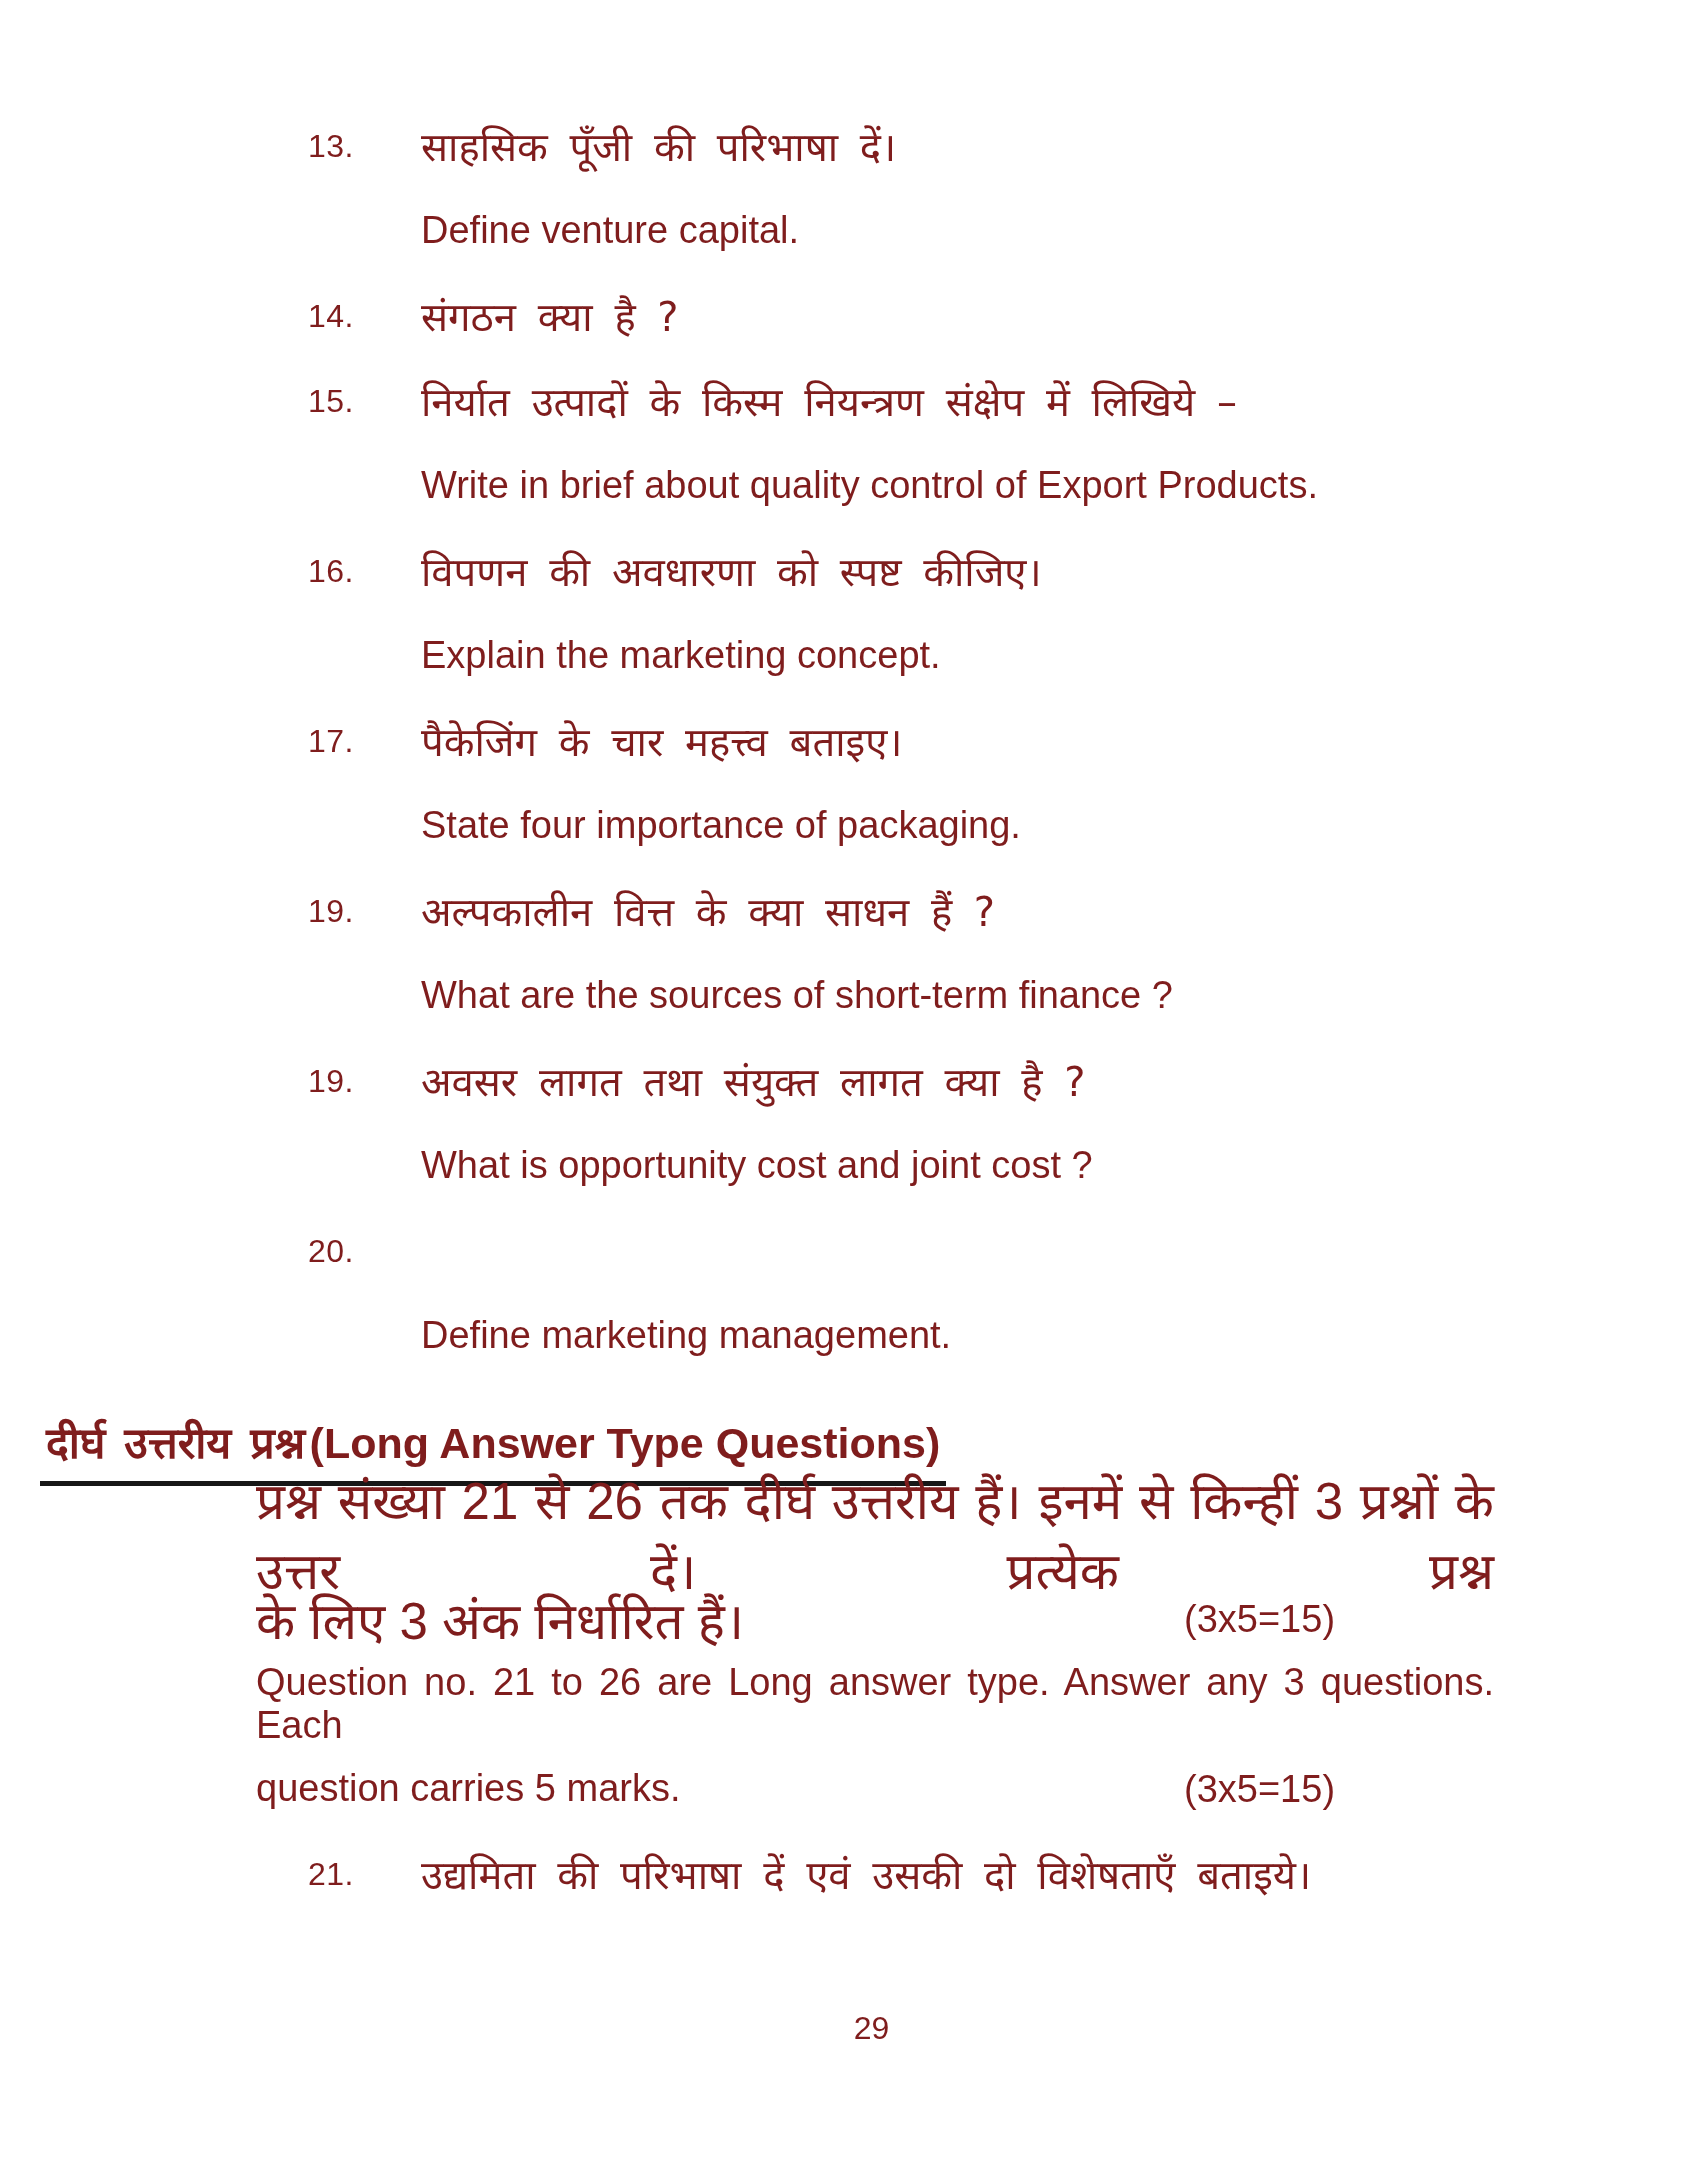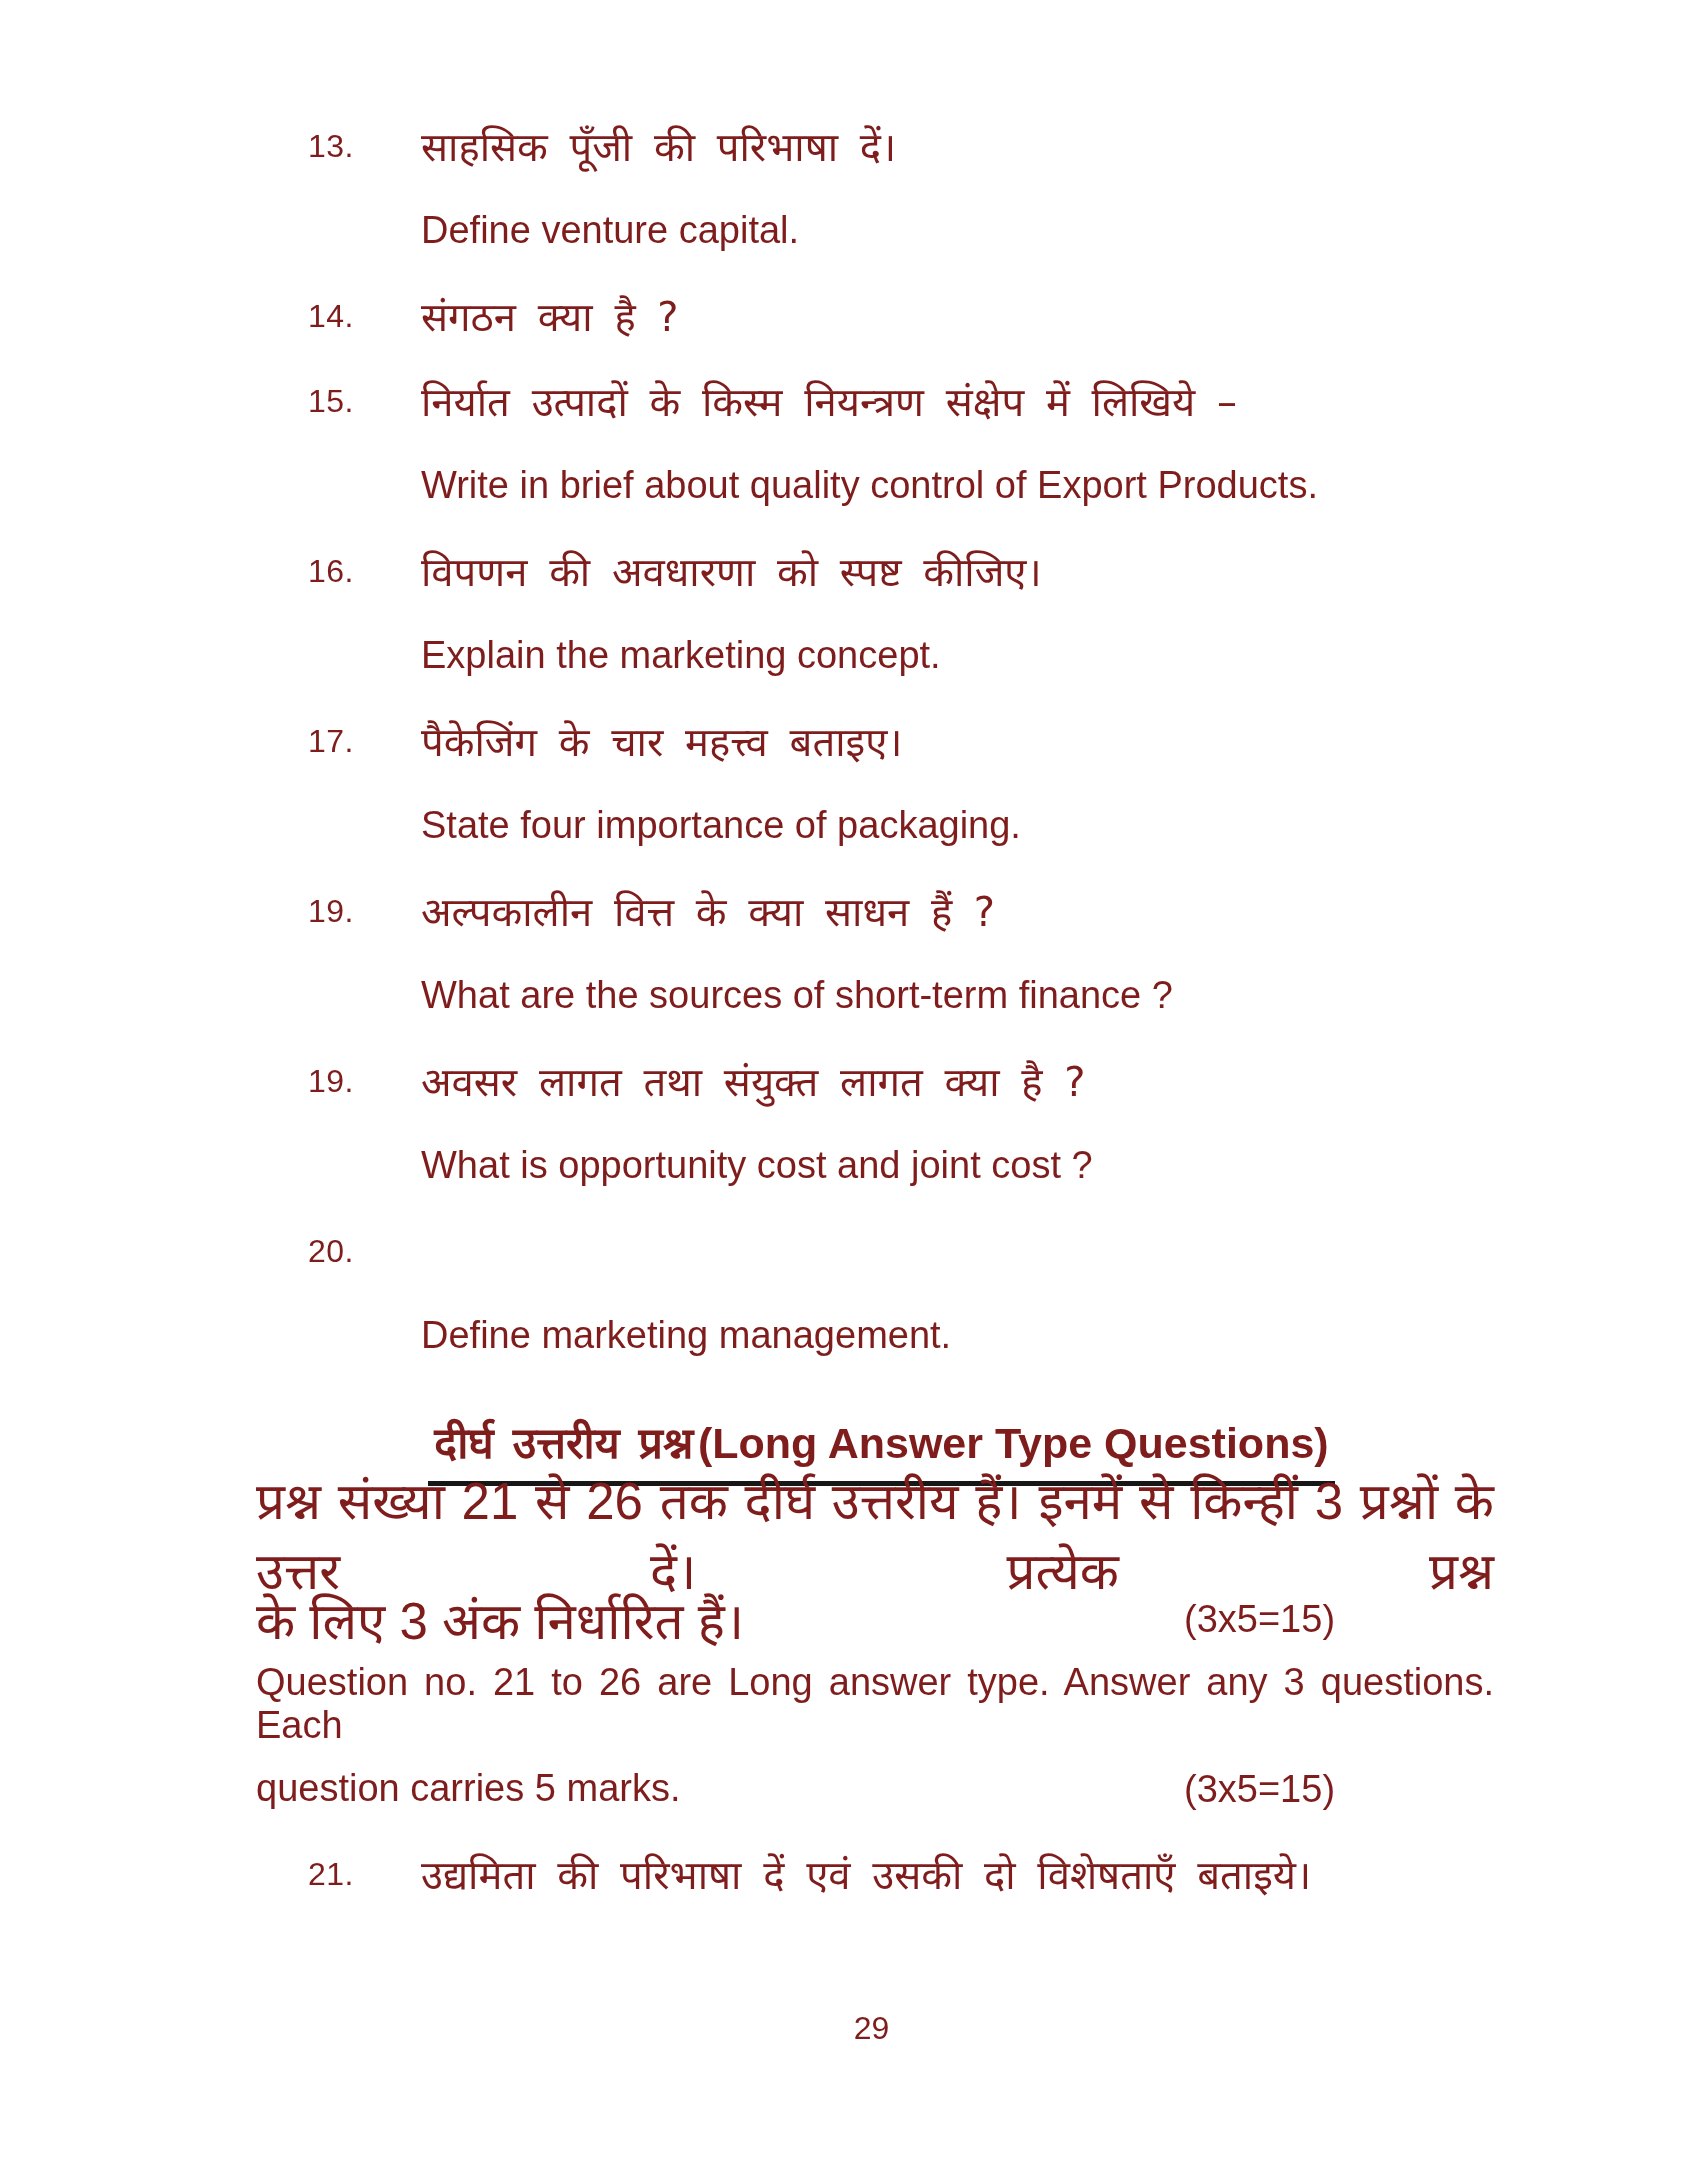--- a/index.html
+++ b/index.html
@@ -43,21 +43,20 @@
   .hindi {
     font-family: "DejaVu Sans", sans-serif;
     font-size: 40px;
     word-spacing: 9px;
   }
   .latin {
     font-size: 38px;
   }
   .heading-line {
     margin-top: 28px;
-    justify-content: center;
   }
   .heading {
     transform: translateX(40px);
     border-bottom: 5px solid #171717;
     padding: 0 6px 10px 6px;
     white-space: nowrap;
     font-weight: bold;
   }
   .heading .hindi-part {
     font-family: "DejaVu Sans", sans-serif;

